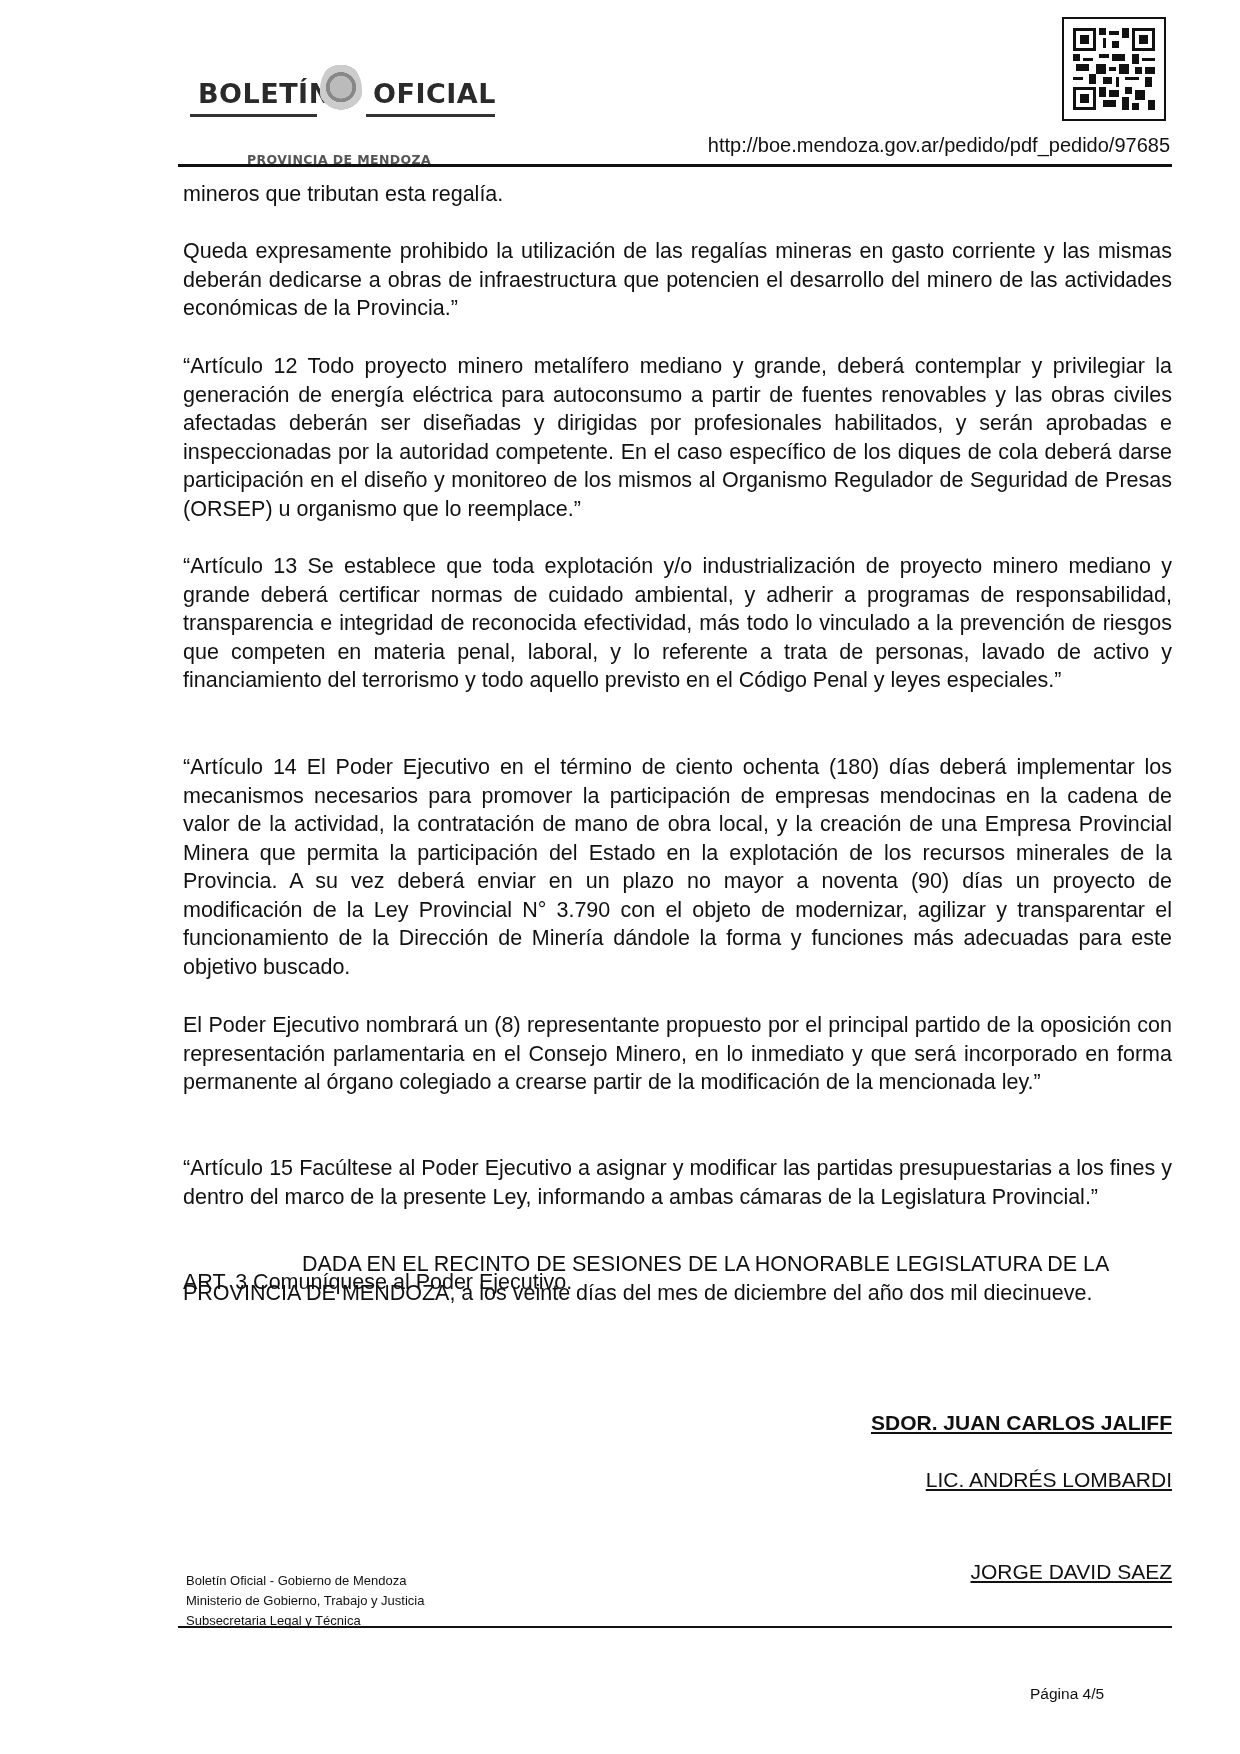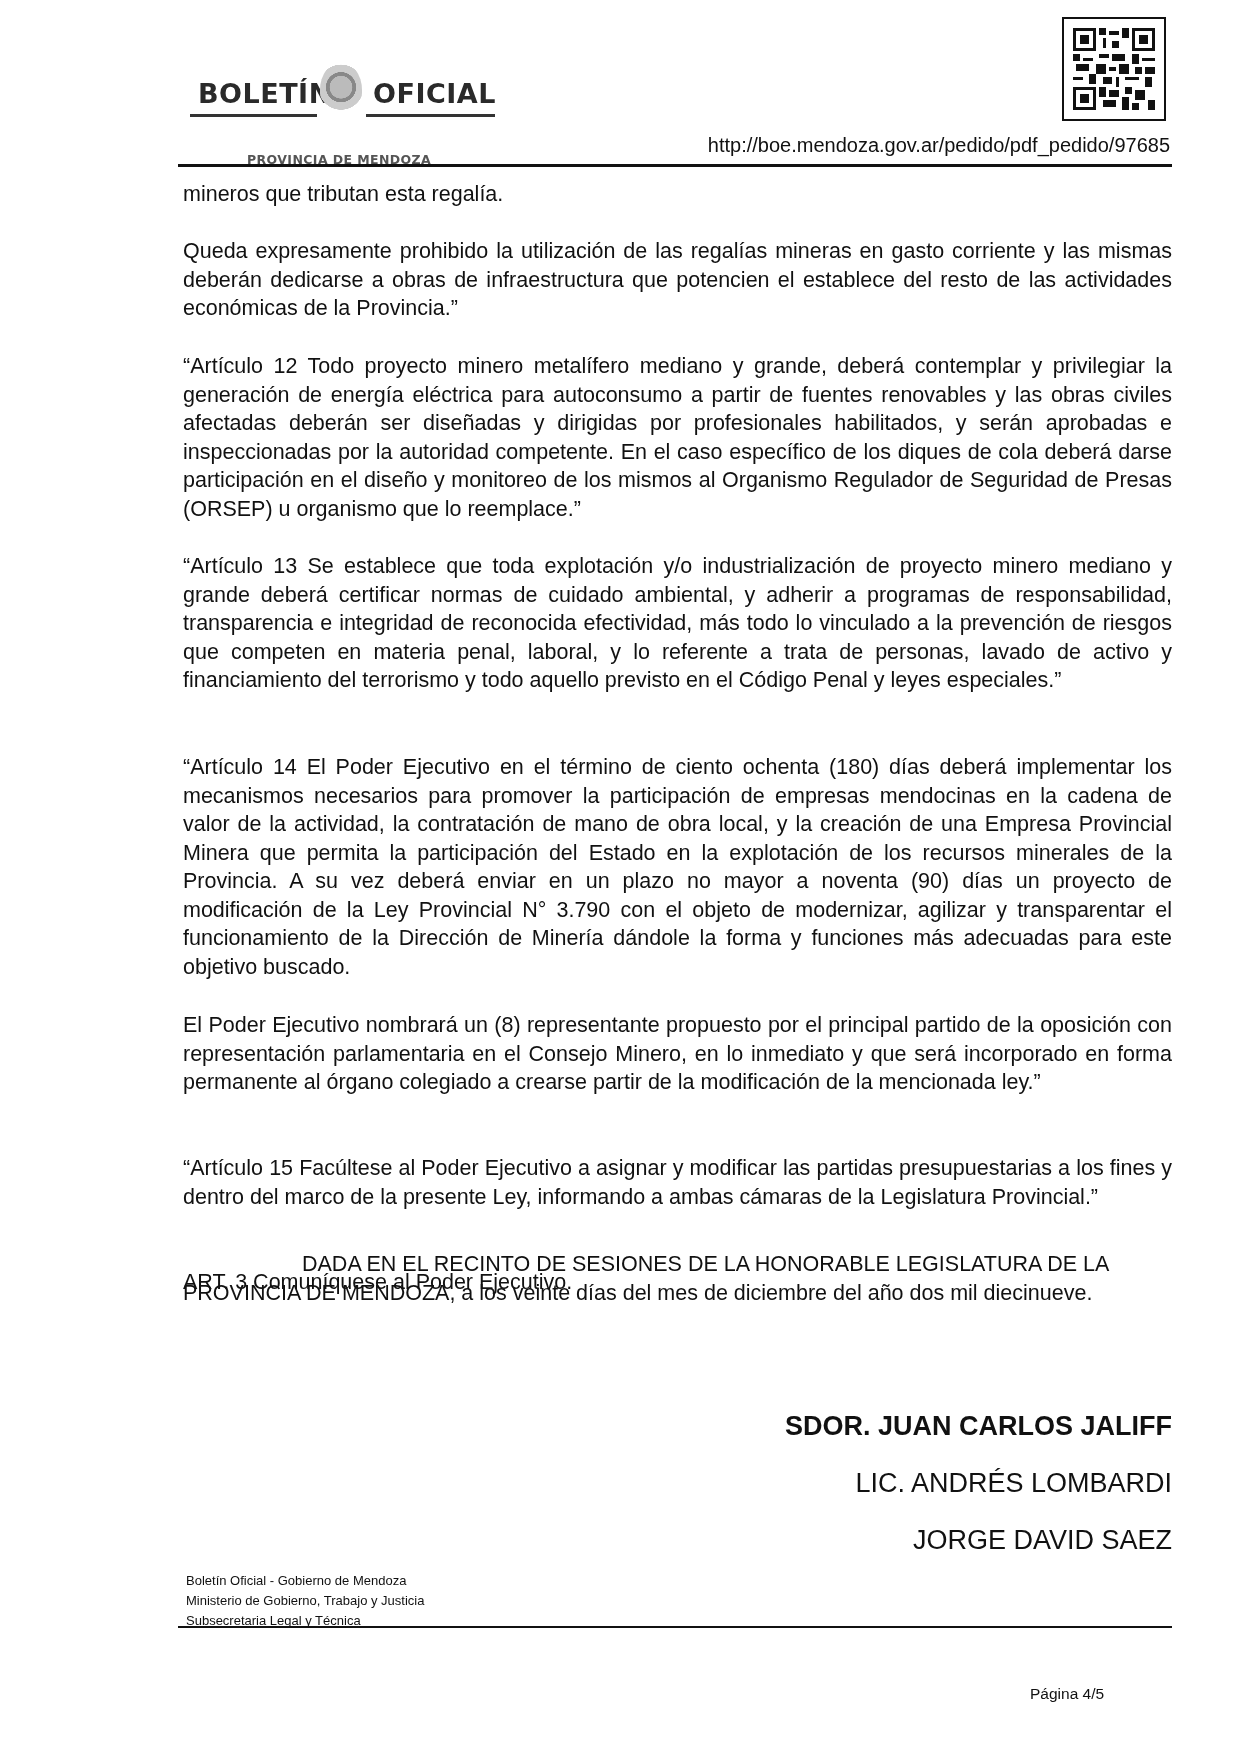--- a/index.html
+++ b/index.html
@@ -9,21 +9,21 @@
   .logo-title .w2 { position:absolute; left:175px; top:0; }
   .logo-crest { position:absolute; left:130px; top:4px; width:42px; height:56px; border-radius:50% 50% 45% 45%; background:radial-gradient(circle at 50% 45%, #bbb 0 30%, #888 31% 40%, #ccc 41% 60%, transparent 61%); }
   .logo-rule-l { position:absolute; left:0; top:56px; width:127px; height:3px; background:#333; }
   .logo-rule-r { position:absolute; left:176px; top:56px; width:129px; height:3px; background:#333; }
   .logo-sub { position:absolute; left:57px; top:70px; font-size:12.5px; font-weight:bold; color:#555; letter-spacing:0.4px; font-family:"DejaVu Sans", sans-serif;margin-top:24px; }
   .qr { position:absolute; left:1062px; top:17px; width:104px; height:104px; border:2px solid #111; box-sizing:border-box; display:flex; align-items:center; justify-content:center; }
   .qr svg { width:82px; height:82px; }
   .url { position:absolute; right:70px; top:134px; font-size:20px; color:#111; }
   .header-rule { position:absolute; left:178px; top:164px; width:994px; height:3px; background:#111; }
   .body-text { position:absolute; left:183px; width:989px; font-size:21.5px; line-height:28.5px; text-align:justify; }
-  .sig { position:absolute; right:68px; font-size:27px; text-align:right; }
+  .sig { position:absolute; right:68px; font-size:21px; text-align:right;text-decoration:underline; }
   .sig.bold { font-weight:bold; }
   .footer-rule { position:absolute; left:178px; top:1626px; width:994px; height:2px; background:#111; }
   .footer { position:absolute; left:178px; top:1571px; font-size:13px; line-height:20px;margin-left:8px; }
   .page-num { position:absolute; left:1030px; top:1685px; font-size:15.5px; }
 </style>
 </head>
 <body>
 
 <div class="logo">
   <div class="logo-title">
@@ -78,32 +78,32 @@
       <rect x="15" y="21" width="2" height="4" fill="#111"></rect>
       <rect x="18" y="23" width="2" height="2" fill="#111"></rect>
       <rect x="23" y="22" width="2" height="3" fill="#111"></rect>
   </svg>
 </div>
 
 <div class="url">http://boe.mendoza.gov.ar/pedido/pdf_pedido/97685</div>
 <div class="header-rule"></div>
 
 <div class="body-text" style="top:180px;">mineros que tributan esta regalía.</div>
-<div class="body-text" style="top:237px;">Queda expresamente prohibido la utilización de las regalías mineras en gasto corriente y las mismas deberán dedicarse a obras de infraestructura que potencien el establece del resto de las actividades económicas de la Provincia.”</div>
+<div class="body-text" style="top:237px;">Queda expresamente prohibido la utilización de las regalías mineras en gasto corriente y las mismas deberán dedicarse a obras de infraestructura que potencien el desarrollo del minero de las actividades económicas de la Provincia.”</div>
 <div class="body-text" style="top:352px;">“Artículo 12 Todo proyecto minero metalífero mediano y grande, deberá contemplar y privilegiar la generación de energía eléctrica para autoconsumo a partir de fuentes renovables y las obras civiles afectadas deberán ser diseñadas y dirigidas por profesionales habilitados, y serán aprobadas e inspeccionadas por la autoridad competente. En el caso específico de los diques de cola deberá darse participación en el diseño y monitoreo de los mismos al Organismo Regulador de Seguridad de Presas (ORSEP) u organismo que lo reemplace.”</div>
 <div class="body-text" style="top:552px;">“Artículo 13 Se establece que toda explotación y/o industrialización de proyecto minero mediano y grande deberá certificar normas de cuidado ambiental, y adherir a programas de responsabilidad, transparencia e integridad de reconocida efectividad, más todo lo vinculado a la prevención de riesgos que competen en materia penal, laboral, y lo referente a trata de personas, lavado de activo y financiamiento del terrorismo y todo aquello previsto en el Código Penal y leyes especiales.”</div>
 <div class="body-text" style="top:753px;">“Artículo 14 El Poder Ejecutivo en el término de ciento ochenta (180) días deberá implementar los mecanismos necesarios para promover la participación de empresas mendocinas en la cadena de valor de la actividad, la contratación de mano de obra local, y la creación de una Empresa Provincial Minera que permita la participación del Estado en la explotación de los recursos minerales de la Provincia. A su vez deberá enviar en un plazo no mayor a noventa (90) días un proyecto de modificación de la Ley Provincial N° 3.790 con el objeto de modernizar, agilizar y transparentar el funcionamiento de la Dirección de Minería dándole la forma y funciones más adecuadas para este objetivo buscado.</div>
 <div class="body-text" style="top:1011px;">El Poder Ejecutivo nombrará un (8) representante propuesto por el principal partido de la oposición con representación parlamentaria en el Consejo Minero, en lo inmediato y que será incorporado en forma permanente al órgano colegiado a crearse partir de la modificación de la mencionada ley.”</div>
 <div class="body-text" style="top:1154px;">“Artículo 15 Facúltese al Poder Ejecutivo a asignar y modificar las partidas presupuestarias a los fines y dentro del marco de la presente Ley, informando a ambas cámaras de la Legislatura Provincial.”</div>
 <div class="body-text" style="top:1268px;">ART. 3 Comuníquese al Poder Ejecutivo.</div>
 <div class="body-text" style="top:1250px; text-indent:119px; text-align:left;">DADA EN EL RECINTO DE SESIONES DE LA HONORABLE LEGISLATURA DE LA PROVINCIA DE MENDOZA, a los veinte días del mes de diciembre del año dos mil diecinueve.</div>
 
 <div class="sig bold" style="top:1411px;">SDOR. JUAN  CARLOS JALIFF</div>
 <div class="sig" style="top:1468px;">LIC. ANDRÉS LOMBARDI</div>
-<div class="sig" style="top:1525px;text-align:right;">JORGE DAVID SAEZ</div>
+<div class="sig" style="top:1560px;text-align:right;">JORGE DAVID SAEZ</div>
 
 <div class="footer-rule"></div>
 <div class="footer">
   <div>Boletín Oficial - Gobierno de Mendoza</div>
   <div>Ministerio de Gobierno, Trabajo y Justicia</div>
   <div>Subsecretaria Legal y Técnica</div>
 </div>
 <div class="page-num">Página 4/5</div>
 
 </body></html>

